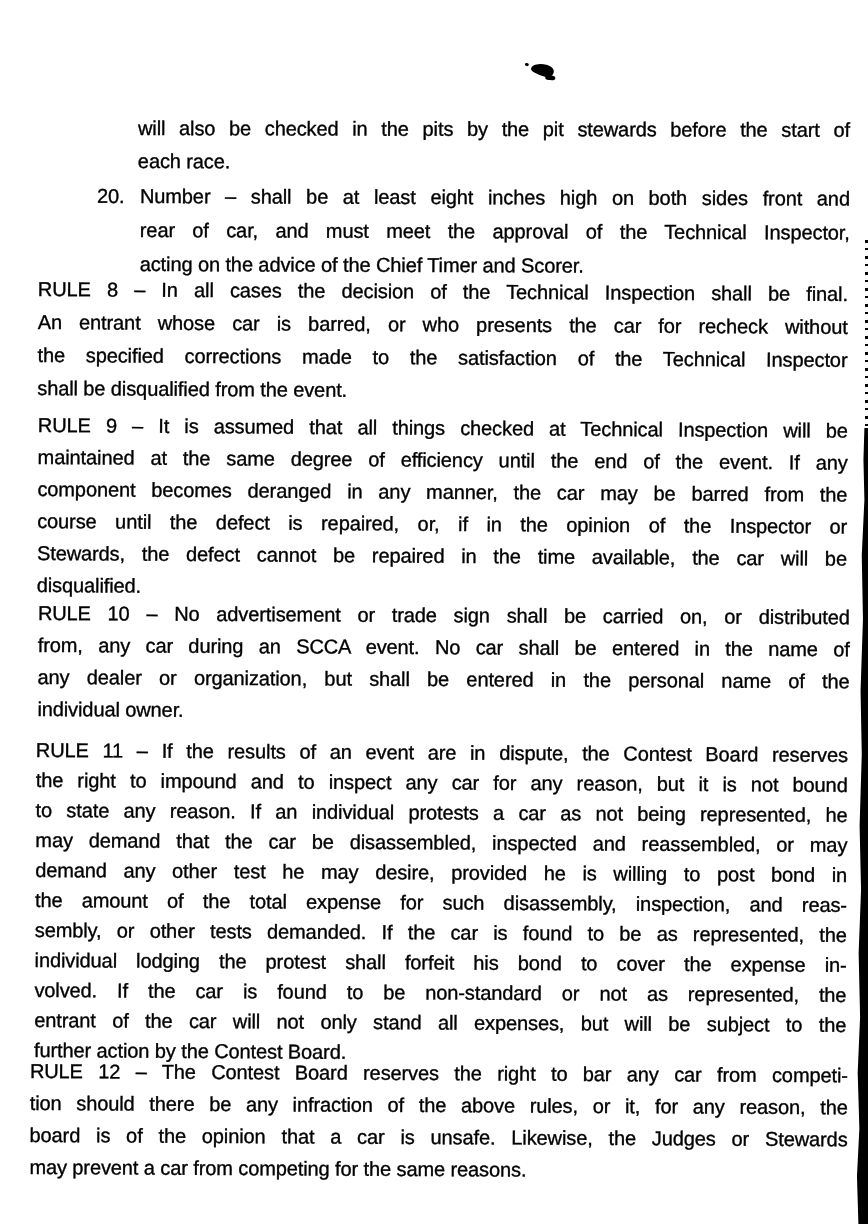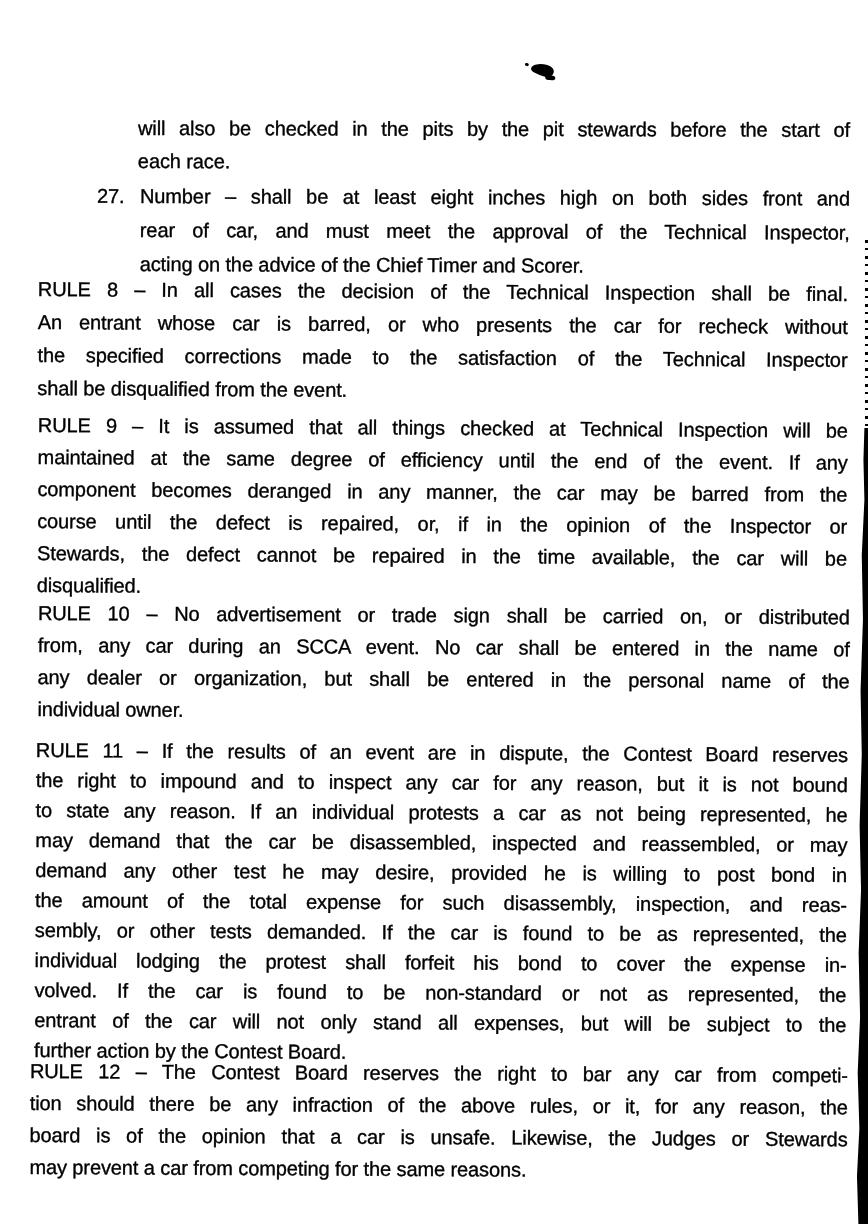--- a/index.html
+++ b/index.html
@@ -88,21 +88,21 @@
 <div class="page">
 
   <div class="ink-smudge"></div>
 
   <div class="para" id="para-cont">
       <div class="line">will also be checked in the pits by the pit stewards before the start of</div>
       <div class="line last">each race.</div>
     </div>
 
   <div class="para" id="para-27">
-    <span class="marker">27.</span>
+    <span class="marker">20.</span>
   <div class="line">Number – shall be at least eight inches high on both sides front and</div>
       <div class="line">rear of car, and must meet the approval of the Technical Inspector,</div>
       <div class="line last">acting on the advice of the Chief Timer and Scorer.</div>
     </div>
 
   <div class="para" id="rule-8">
       <div class="line">RULE 8 – In all cases the decision of the Technical Inspection shall be final.</div>
       <div class="line">An entrant whose car is barred, or who presents the car for recheck without</div>
       <div class="line">the specified corrections made to the satisfaction of the Technical Inspector</div>
       <div class="line last">shall be disqualified from the event.</div>

